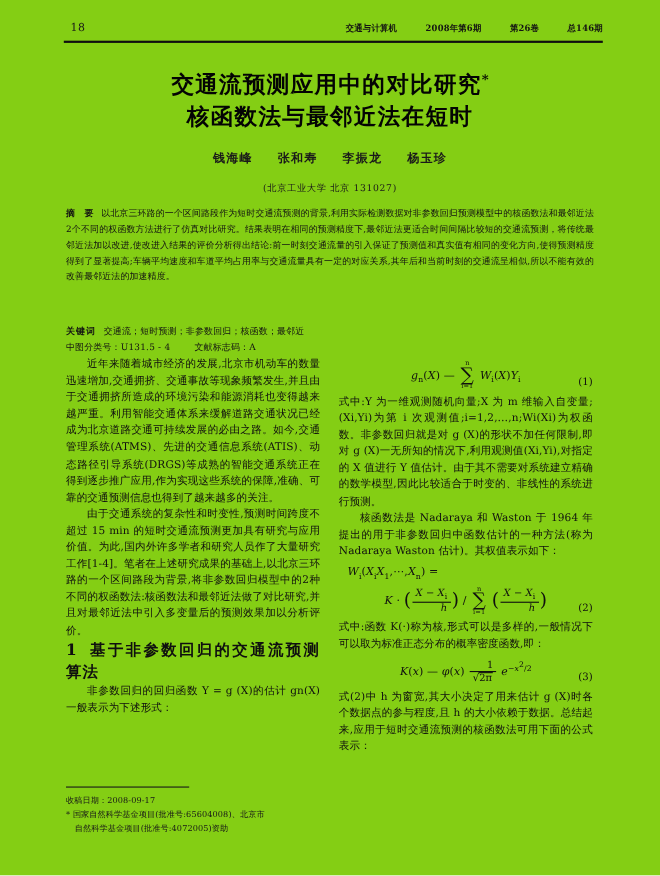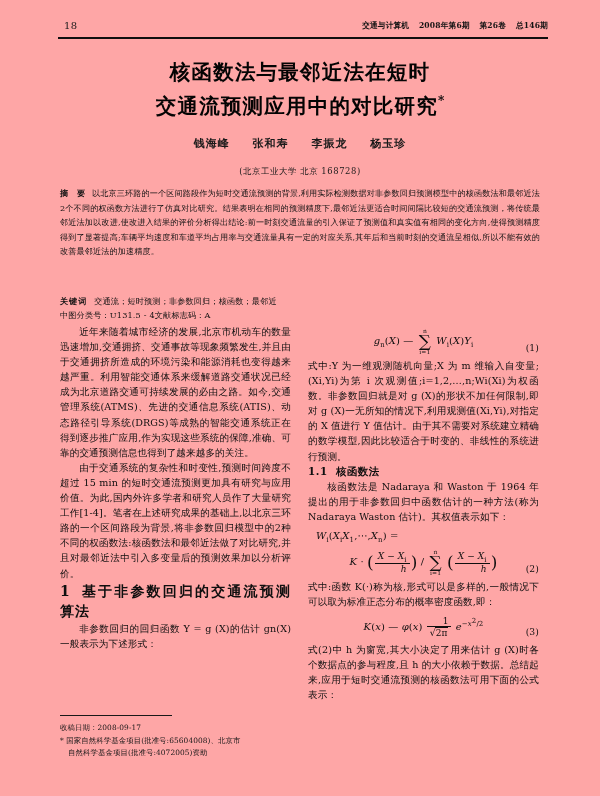--- a/index.html
+++ b/index.html
@@ -12,21 +12,21 @@
     height: 796px;
     font-family: "DejaVu Serif", "Liberation Serif", serif;
     color: #0a0a0a;
     position: relative;
     overflow: hidden;
   }
   .page {
     position: absolute;
     left: 0; top: 0;
     width: 600px; height: 796px;
-    background: #fca5a5;
+    background: #84cc16;
     
     filter: contrast(1.02);
   }
   
   .runhead {
     position: absolute;
     left: 58px; top: 20px;
     width: 490px;
     display: flex;
     align-items: flex-end;
@@ -39,21 +39,21 @@
     padding-left: 6px;
   }
   .journal-line {
     font-size: 7.6px;
     color: #151515;
     letter-spacing: .2px;
     white-space: nowrap;
     transform: scaleY(1.05);
     font-weight: 600;
   }
-  .journal-line span { margin-left: 7px; }
+  .journal-line span { margin-left: 23px; }
   .journal-line span:first-child { margin-left: 0; }
   .rule-top {
     position: absolute;
     left: 58px; top: 37px;
     width: 490px; height: 2px;
     background: #111;
   }
   
   .title {
     position: absolute;
@@ -119,21 +119,21 @@
   }
   .kw-block .lbl { font-weight: 700; letter-spacing: 1px; margin-right: 7px; }
   .cls-block {
     position: absolute;
     left: 60px; top: 310px;
     width: 480px;
     font-size: 8.1px;
     letter-spacing: .2px;
     color: #141414;
   }
-  .cls-block .seg2 { }
+  .cls-block .seg2 { margin-left: 22px; }
   
   .col {
     position: absolute;
     top: 324px;
     width: 231px;
     font-size: 9.6px;
     line-height: 15.1px;
     letter-spacing: .1px;
     text-align: justify;
     color: #111;
@@ -234,33 +234,33 @@
     <div class="journal-line">
       <span>交通与计算机</span>
       <span>2008年第6期</span>
       <span>第26卷</span>
       <span>总146期</span>
     </div>
   </div>
   <div class="rule-top"></div>
 
   <div class="title">
-    <div>核函数法与最邻近法在短时</div>
     <div>
       <span>交通流预测应用中的对比研究</span><span class="star">*</span>
     </div>
+    <div>核函数法与最邻近法在短时</div>
   </div>
 
   <div class="authors">
     <span>钱海峰</span>
     <span>张和寿</span>
     <span>李振龙</span>
     <span>杨玉珍</span>
   </div>
-  <div class="affiliation">(北京工业大学  北京 168728)</div>
+  <div class="affiliation">(北京工业大学  北京 131027)</div>
 
   <div class="abs-block">
     <span class="lbl">摘  要</span><span>以北京三环路的一个区间路段作为短时交通流预测的背景,利用实际检测数据对非参数回归预测模型中的核函数法和最邻近法2个不同的权函数方法进行了仿真对比研究。结果表明在相同的预测精度下,最邻近法更适合时间间隔比较短的交通流预测，将传统最邻近法加以改进,使改进入结果的评价分析得出结论:前一时刻交通流量的引入保证了预测值和真实值有相同的变化方向,使得预测精度得到了显著提高;车辆平均速度和车道平均占用率与交通流量具有一定的对应关系,其年后和当前时刻的交通流呈相似,所以不能有效的改善最邻近法的加速精度。</span>
   </div>
 
   <div class="kw-block">
     <span class="lbl">关键词</span><span>交通流；短时预测；非参数回归；核函数；最邻近</span>
   </div>
 
   <div class="cls-block">
@@ -282,23 +282,20 @@
       <span class="fml-inner">
         <i class="v">g</i><span class="sub">n</span>(<i class="v">X</i>) —
         <span class="sigma"><span class="top">n</span><span class="big">∑</span><span class="bot">i=1</span></span>
         <i class="v">W</i><span class="sub">i</span>(<i class="v">X</i>)<i class="v">Y</i><span class="sub">i</span>
       </span>
       <span class="tag">(1)</span>
     </div>
 
     <p class="noind">式中:Y 为一维观测随机向量;X 为 m 维输入自变量;(Xi,Yi)为第 i 次观测值;i=1,2,…,n;Wi(Xi)为权函数。非参数回归就是对 g (X)的形状不加任何限制,即对 g (X)一无所知的情况下,利用观测值(Xi,Yi),对指定的 X 值进行 Y 值估计。由于其不需要对系统建立精确的数学模型,因此比较适合于时变的、非线性的系统进行预测。</p>
 
-    <p class="sec-h2 noind">
-      <span class="num">1.1</span><span>核函数法</span>
-    </p>
 
     <p>核函数法是 Nadaraya 和 Waston 于 1964 年提出的用于非参数回归中函数估计的一种方法(称为 Nadaraya Waston 估计)。其权值表示如下：</p>
 
     <div class="formula" style="text-align:left; padding-left:8px;">
       <span class="fml-inner">
         <i class="v">W</i><span class="sub">i</span>(<i class="v">X</i><span class="sub">i</span><i class="v">X</i><span class="sub">1</span>,⋯,<i class="v">X</i><span class="sub">n</span>) =
       </span>
     </div>
     <div class="formula" style="text-align:center; margin-top:-2px;">
       <span class="fml-inner">

